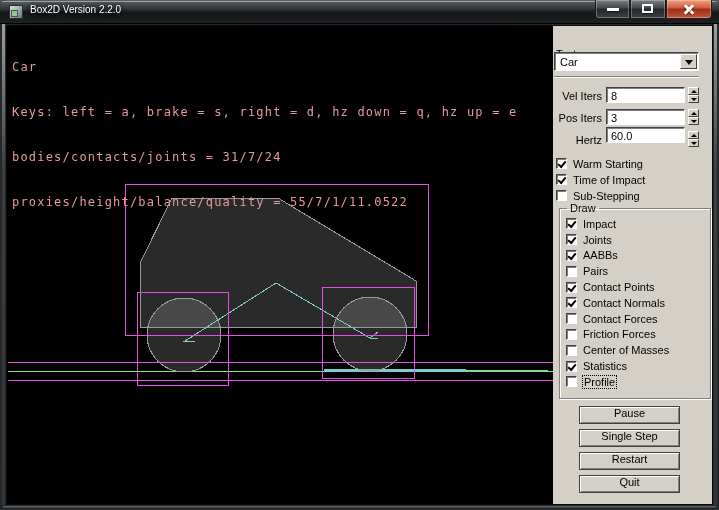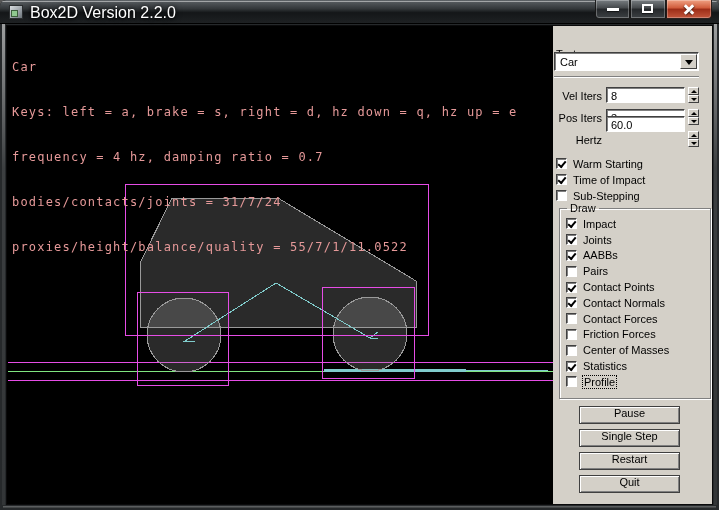--- a/index.html
+++ b/index.html
@@ -23,21 +23,21 @@
   .titlebar { position:absolute; left:0; top:0; width:719px; height:24px;
     background:linear-gradient(180deg,#5d6266 0%,#33373a 38%,#141618 55%,#1e2123 100%);
     border-bottom:1px solid #000; border-radius:6px 6px 0 0; }
   .titlebar::before { content:""; position:absolute; left:1px; right:1px; top:1px; height:1px;
     background:rgba(255,255,255,.45); border-radius:6px 6px 0 0; }
   .app-icon { position:absolute; left:9px; top:5px; width:14px; height:14px;
     background:linear-gradient(135deg,#d8dde0,#8e959b 70%,#6c7378);
     border:1px solid #2a2d2f; }
   .app-icon::after { content:""; position:absolute; left:1px; bottom:1px; width:5px; height:5px;
     background:#8fc98f; border:1px solid #3c5e3c; }
-  .title-text { position:absolute; left:30px; top:4px; font-size:16px; color:#fff;
+  .title-text { position:absolute; left:30px; top:4px; font-size:10px; color:#fff;
     text-shadow:0 1px 3px #000, 0 0 6px rgba(0,0,0,.8); white-space:nowrap; }
 
   .caption-buttons { position:absolute; right:7px; top:0; display:flex; }
   .capbtn { height:19px; border:1px solid rgba(20,20,20,.9); border-top:none;
     box-shadow:inset 0 0 0 1px rgba(255,255,255,.28);
     position:relative; }
   .capbtn.min { width:35px; border-radius:0 0 0 4px;
     background:linear-gradient(180deg,#787d81,#43474a 45%,#24272a 50%,#3c4043); }
   .capbtn.max { width:36px;
     background:linear-gradient(180deg,#787d81,#43474a 45%,#24272a 50%,#3c4043); }
@@ -159,21 +159,20 @@
         <polyline class="ln-joint" points="371,306 363,312 371,313"></polyline>
 
         <rect class="ln-aabb" x="118.5" y="158.5" width="303" height="151"></rect>
         <rect class="ln-aabb" x="130.5" y="266.5" width="91" height="93"></rect>
         <rect class="ln-aabb" x="315.5" y="261.5" width="92" height="91"></rect>
       </svg>
 
       <div class="info-text">
         <div>Car</div>
         <div>Keys: left = a, brake = s, right = d, hz down = q, hz up = e</div>
-        <div>frequency = 4 hz, damping ratio = 0.7</div>
         <div>bodies/contacts/joints = 31/7/24</div>
         <div>proxies/height/balance/quality = 55/7/1/11.0522</div>
       </div>
     </div>
 
     <div class="panel">
 
       <div class="plabel" style="left:3px; top:22px;">Tests</div>
 
       <div class="combo">
@@ -201,21 +200,21 @@
       <div class="spinner" style="top:83px;">
         <span class="spinbtn">
             <span class="tri-up"></span>
           </span>
         <span class="spinbtn">
             <span class="tri-dn"></span>
           </span>
       </div>
 
       <div class="plabel" style="left:0; top:108px; width:49px; text-align:right;">Hertz</div>
-      <div class="numfield" style="top:90px;">60.0</div>
+      <div class="numfield" style="top:101px;">60.0</div>
       <div class="spinner" style="top:105px;">
         <span class="spinbtn">
             <span class="tri-up"></span>
           </span>
         <span class="spinbtn">
             <span class="tri-dn"></span>
           </span>
       </div>
 
       <div class="cbrow" style="top:131px;">

